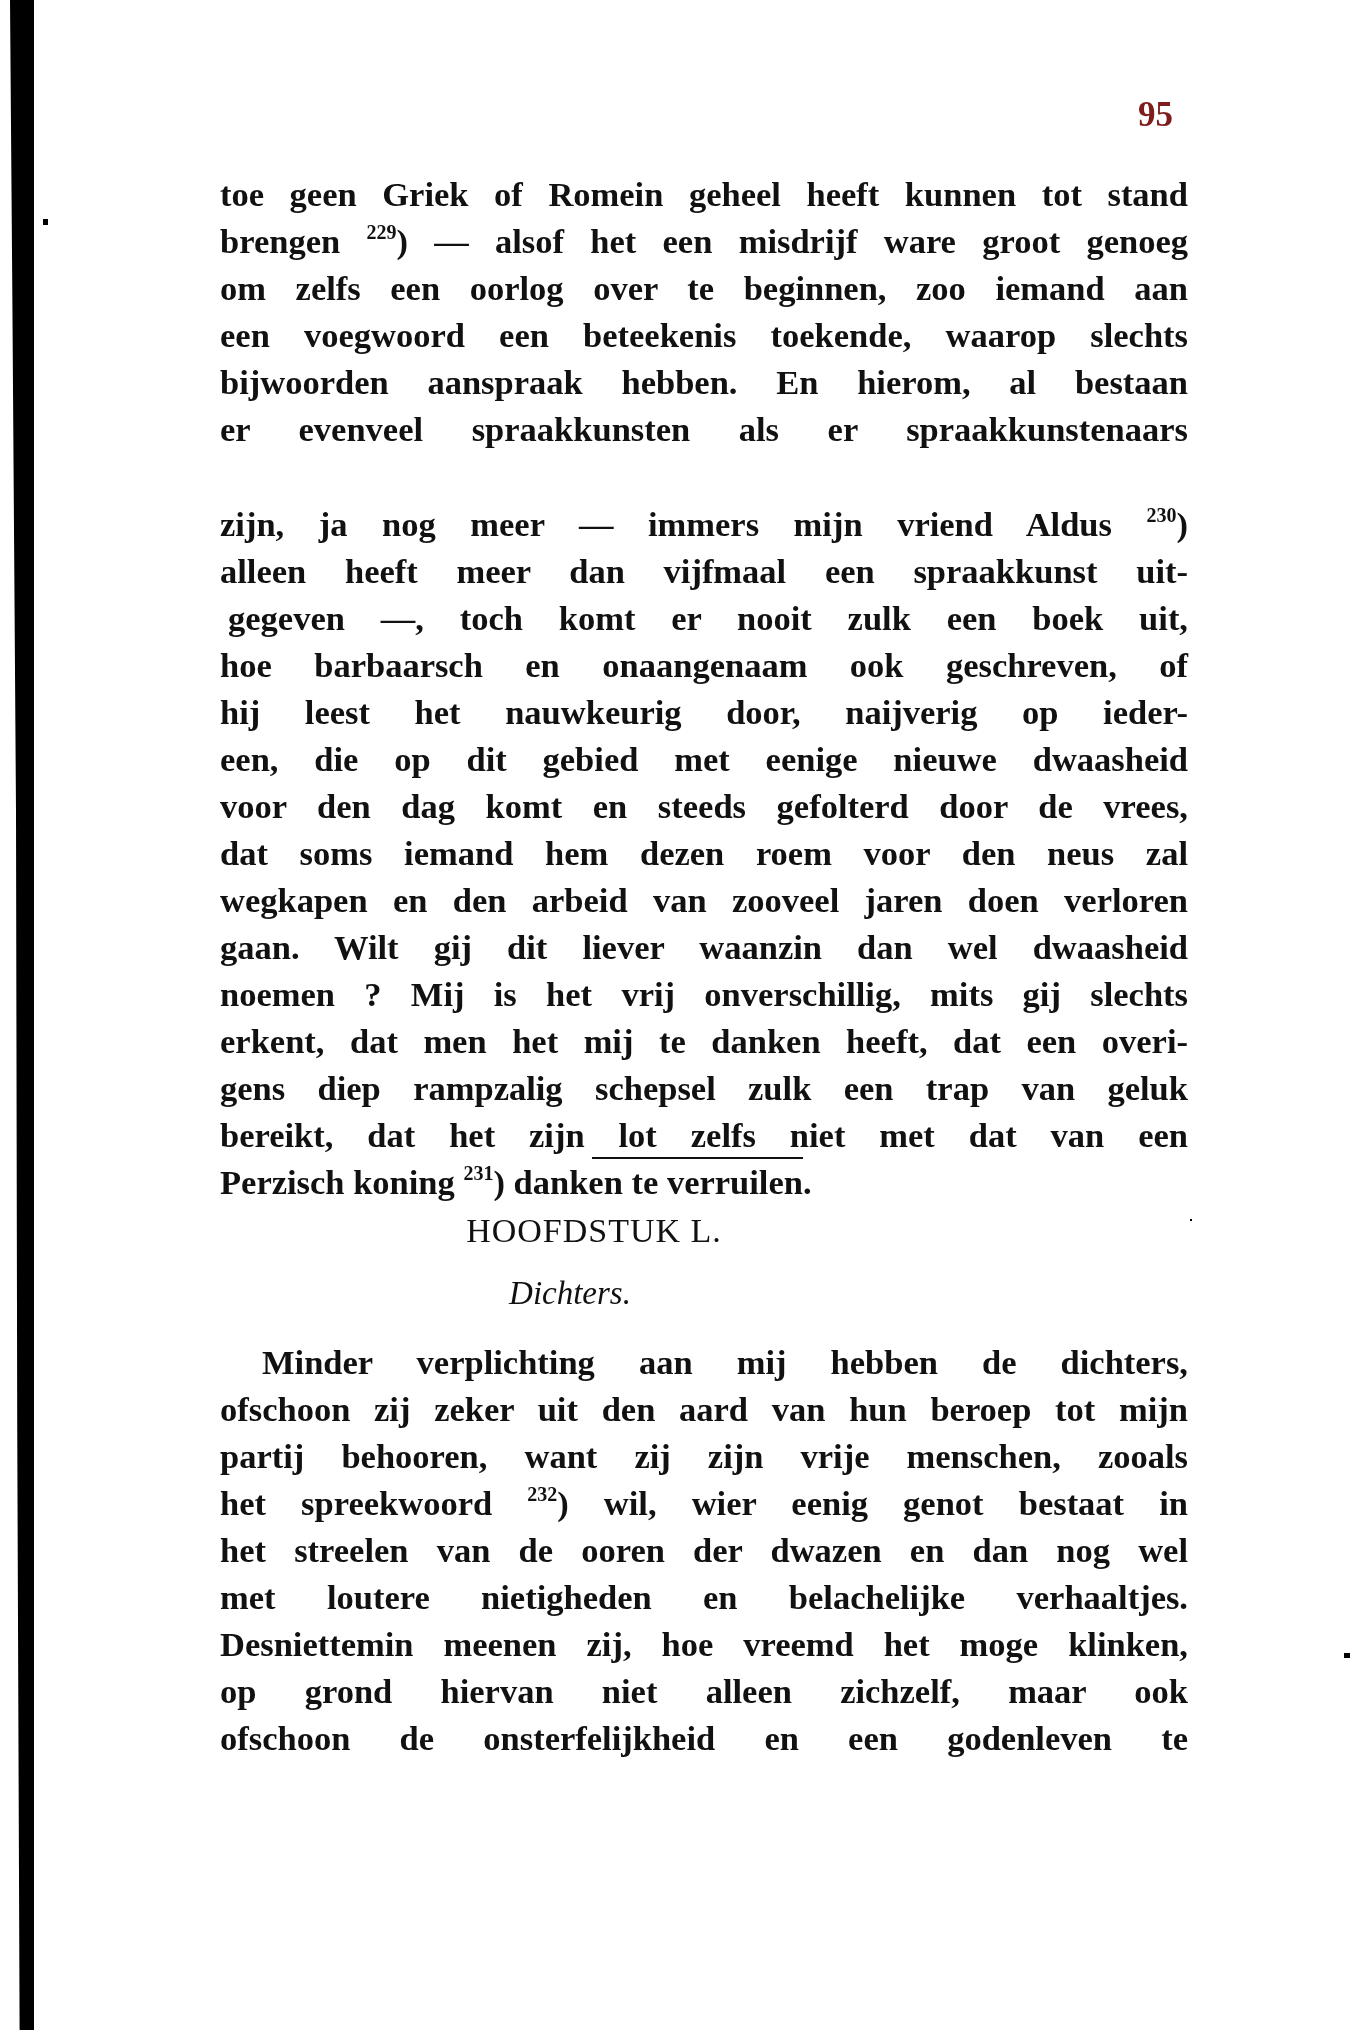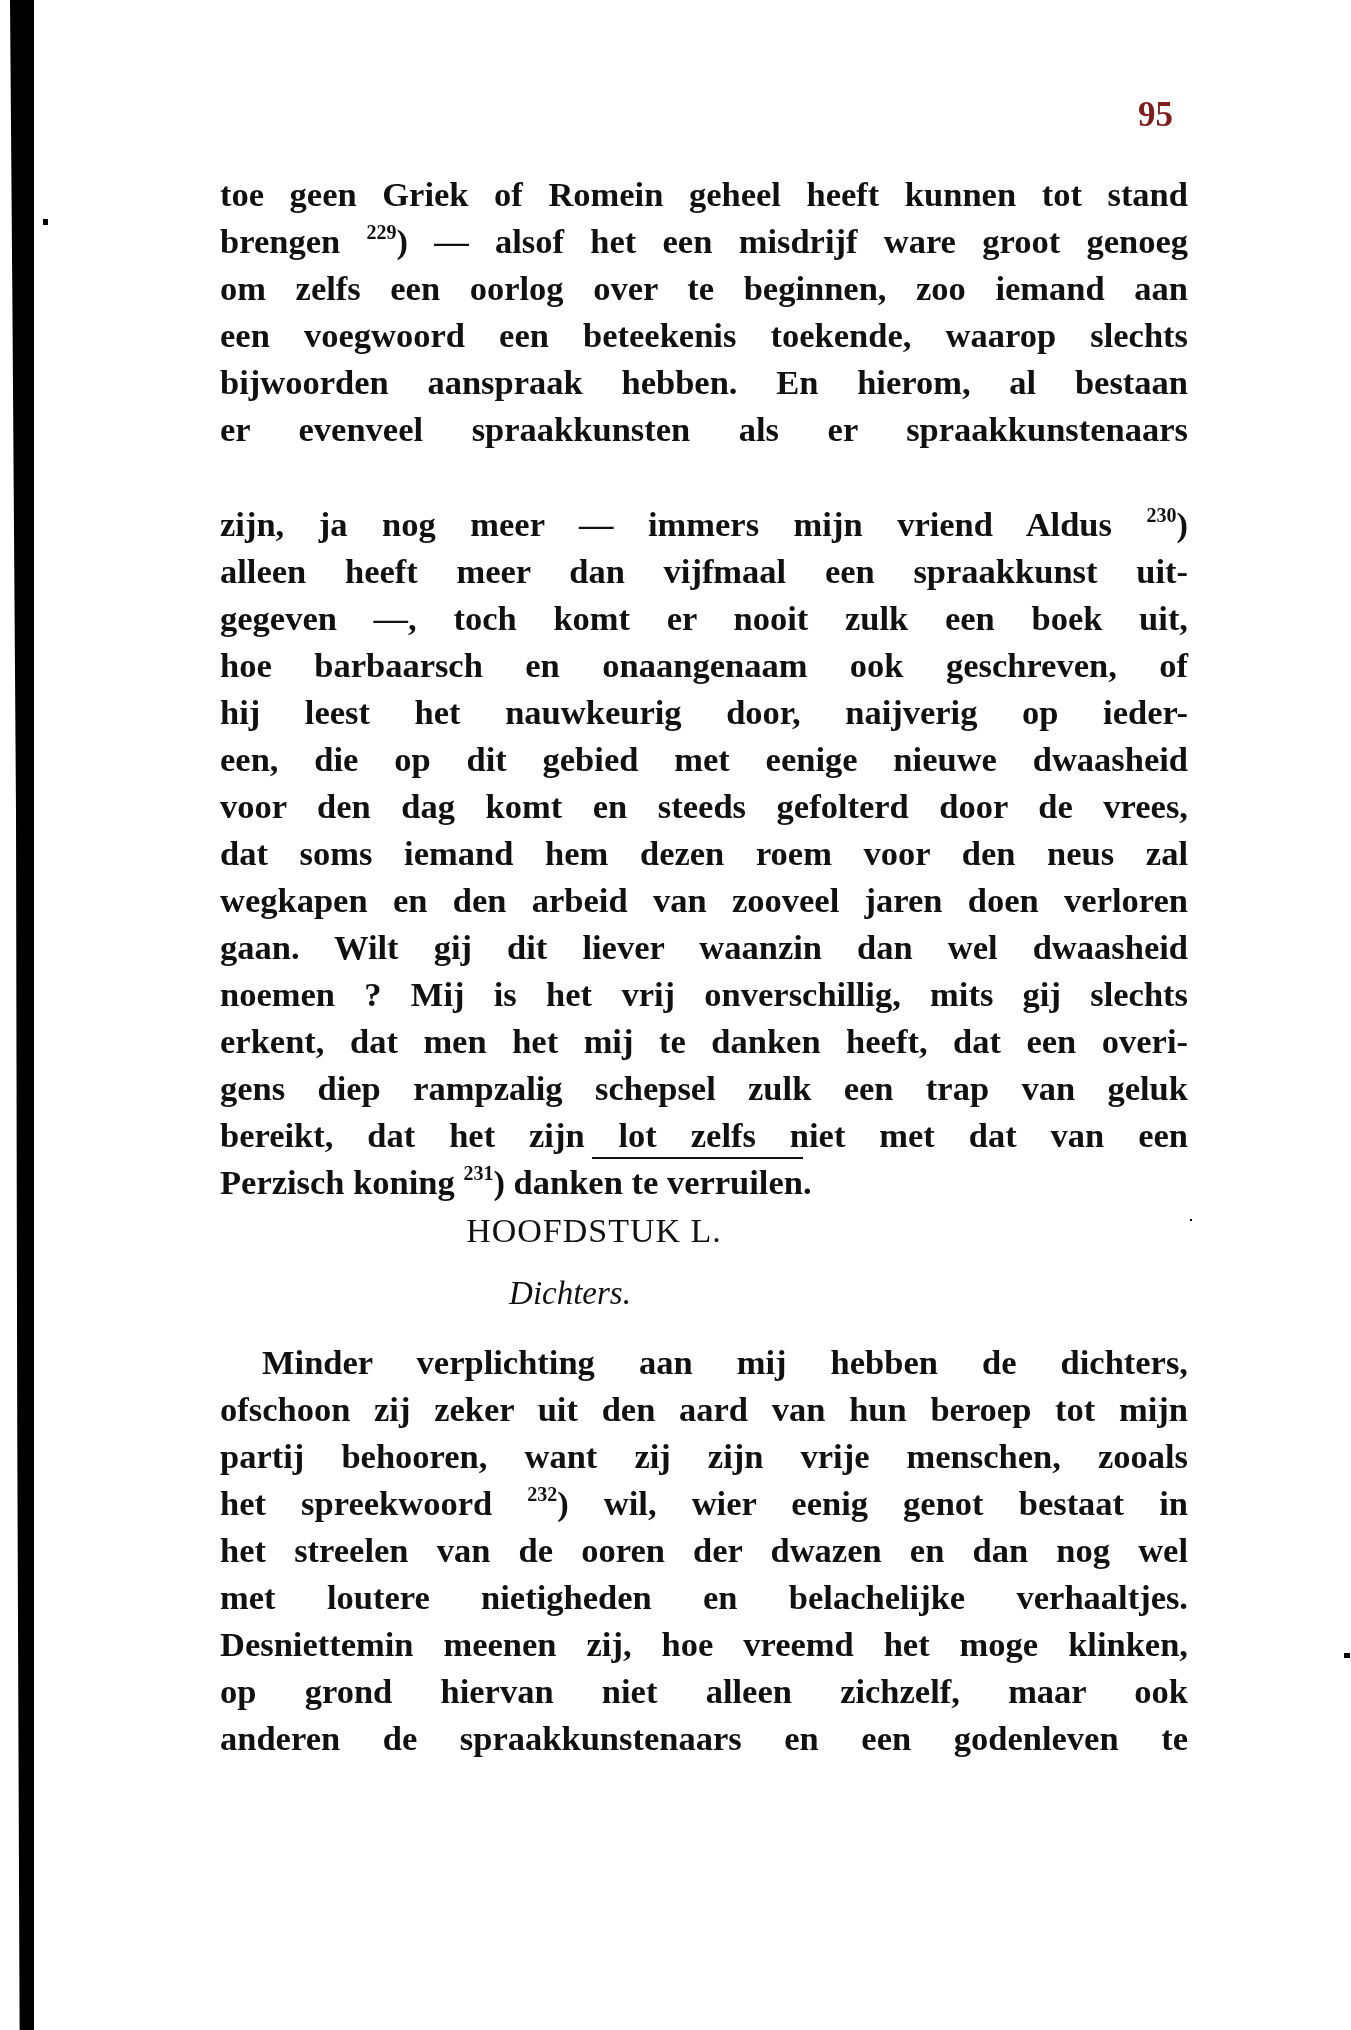--- a/index.html
+++ b/index.html
@@ -51,21 +51,21 @@
 
 <div class="text-block block1">
   <span class="line" style="word-spacing: 0px;"><span>toe  geen Griek of Romein  geheel  heeft  kunnen tot stand</span></span>
   <span class="line" style="word-spacing: 0px;"><span>brengen </span><sup>229</sup><span>) — alsof  het een misdrijf ware groot genoeg</span></span>
   <span class="line" style="word-spacing: 0px;"><span>om  zelfs  een oorlog over te beginnen, zoo iemand aan</span></span>
   <span class="line" style="word-spacing: 0px;"><span>een voegwoord een beteekenis toekende, waarop slechts</span></span>
   <span class="line" style="word-spacing: 0px;"><span>bijwoorden aanspraak hebben. En hierom, al bestaan</span></span>
   <span class="line" style="word-spacing: 0px;"><span>er evenveel spraakkunsten als er spraakkunstenaars</span></span>
   <span class="line" style="word-spacing: 0px; margin-top: 48px;"><span>zijn, ja nog meer — immers mijn vriend Aldus </span><sup>230</sup><span>)</span></span>
   <span class="line" style="word-spacing: 0px;"><span>alleen heeft meer dan vijfmaal een spraakkunst uit-</span></span>
-  <span class="line" style="word-spacing: 0px;"><span>gegeven —, toch komt er nooit zulk een boek uit,</span></span>
+  <span class="line" style="word-spacing: 0px; margin-left: 8px;"><span>gegeven —, toch komt er nooit zulk een boek uit,</span></span>
   <span class="line" style="word-spacing: 0px;"><span>hoe barbaarsch en onaangenaam ook geschreven, of</span></span>
   <span class="line" style="word-spacing: 0px;"><span>hij leest het nauwkeurig door, naijverig op ieder-</span></span>
   <span class="line" style="word-spacing: 0px;"><span>een, die op dit gebied met eenige nieuwe dwaasheid</span></span>
   <span class="line" style="word-spacing: 0px;"><span>voor den dag komt en steeds gefolterd door de vrees,</span></span>
   <span class="line" style="word-spacing: 0px;"><span>dat soms iemand hem dezen roem voor den neus zal</span></span>
   <span class="line" style="word-spacing: 0px;"><span>wegkapen en den arbeid van zooveel jaren doen verloren</span></span>
   <span class="line" style="word-spacing: 0px;"><span>gaan. Wilt gij dit liever waanzin dan wel dwaasheid</span></span>
   <span class="line" style="word-spacing: 0px;"><span>noemen ? Mij is het vrij onverschillig, mits gij slechts</span></span>
   <span class="line" style="word-spacing: 0px;"><span>erkent, dat men het mij te danken heeft, dat een overi-</span></span>
   <span class="line" style="word-spacing: 0px;"><span>gens diep rampzalig schepsel zulk een trap van geluk</span></span>
@@ -80,14 +80,14 @@
 
 <div class="text-block block2">
   <span class="line indent" style="word-spacing: 0px;"><span>Minder verplichting aan mij hebben de dichters,</span></span>
   <span class="line" style="word-spacing: 0px;"><span>ofschoon zij zeker uit den aard van hun beroep tot mijn</span></span>
   <span class="line" style="word-spacing: 0px;"><span>partij behooren, want zij zijn vrije menschen, zooals</span></span>
   <span class="line" style="word-spacing: 0px;"><span>het spreekwoord </span><sup>232</sup><span>)  wil, wier eenig genot bestaat in</span></span>
   <span class="line" style="word-spacing: 0px;"><span>het streelen van de ooren der dwazen en dan nog wel</span></span>
   <span class="line" style="word-spacing: 0px;"><span>met loutere nietigheden en belachelijke verhaaltjes.</span></span>
   <span class="line" style="word-spacing: 0px;"><span>Desniettemin meenen zij, hoe vreemd het moge klinken,</span></span>
   <span class="line" style="word-spacing: 0px;"><span>op grond hiervan niet alleen zichzelf, maar ook</span></span>
-  <span class="line" style="word-spacing: 0px;"><span>anderen de spraakkunstenaars en een godenleven te</span></span>
+  <span class="line" style="word-spacing: 0px;"><span>ofschoon de onsterfelijkheid en een godenleven te</span></span>
 </div>
 
 </body></html>

